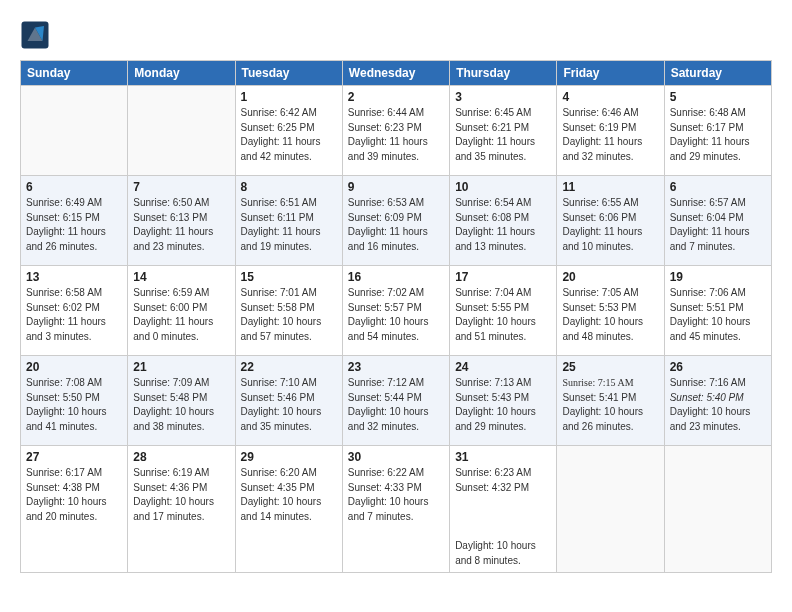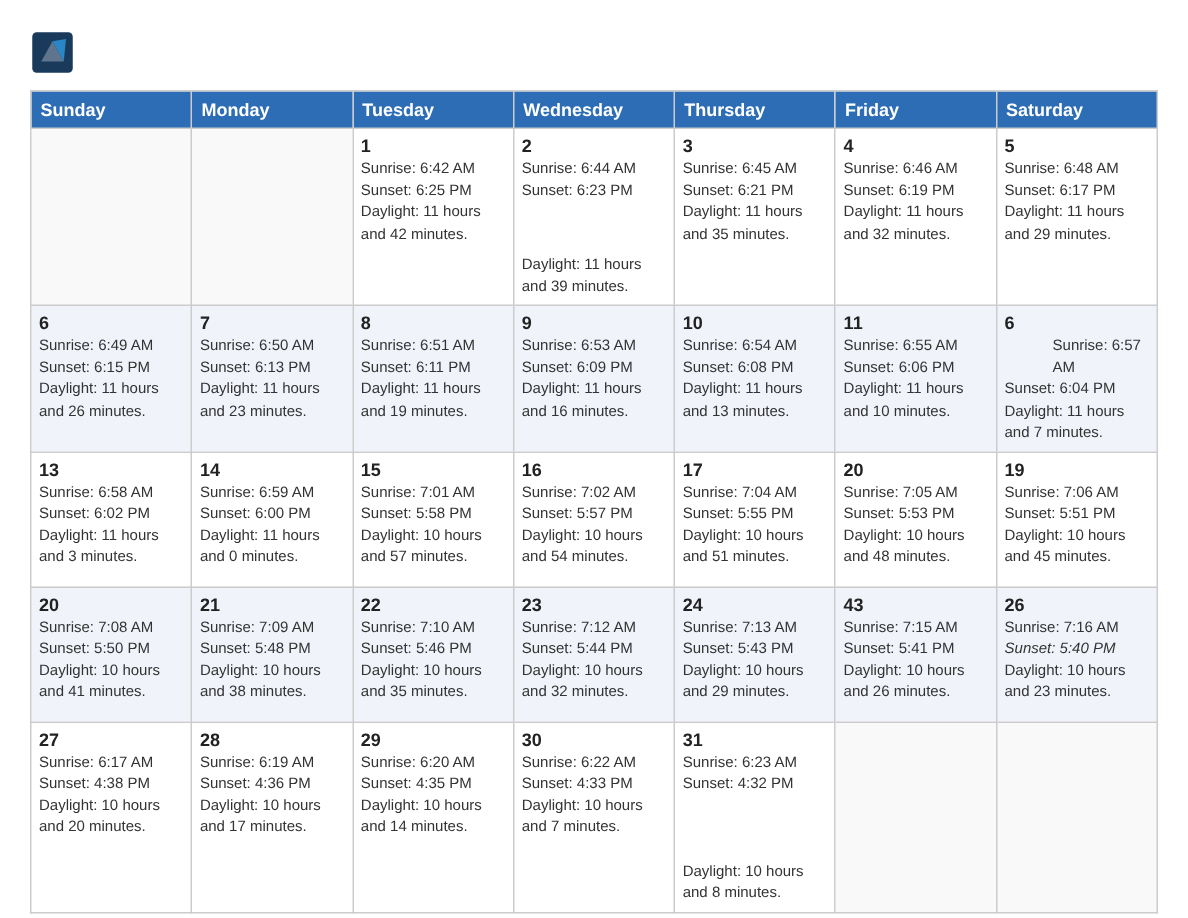--- a/index.html
+++ b/index.html
@@ -130,21 +130,21 @@
             <span style="display: block;">Sunrise: 6:42 AM</span>
             <span style="display: block;">Sunset: 6:25 PM</span>
             <span style="display: block;">Daylight: 11 hours and 42 minutes.</span>
           </div>
         </td>
         <td>
           <span class="day-num">2</span>
           <div class="day-info">
             <span style="display: block;">Sunrise: 6:44 AM</span>
             <span style="display: block;">Sunset: 6:23 PM</span>
-            <span style="display: block; margin-top: 35px;">Daylight: 11 hours and 39 minutes.</span>
+            <span style="display: block;">Daylight: 11 hours and 39 minutes.</span>
           </div>
         </td>
         <td>
           <span class="day-num">3</span>
           <div class="day-info">
             <span style="display: block;">Sunrise: 6:45 AM</span>
             <span style="display: block;">Sunset: 6:21 PM</span>
             <span style="display: block;">Daylight: 11 hours and 35 minutes.</span>
           </div>
         </td>
@@ -210,21 +210,21 @@
           <span class="day-num">11</span>
           <div class="day-info">
             <span style="display: block;">Sunrise: 6:55 AM</span>
             <span style="display: block;">Sunset: 6:06 PM</span>
             <span style="display: block;">Daylight: 11 hours and 10 minutes.</span>
           </div>
         </td>
         <td>
           <span class="day-num">6</span>
           <div class="day-info">
-            <span style="display: block; margin-left: 32px;">Sunrise: 6:57 AM</span>
+            <span style="display: block;">Sunrise: 6:57 AM</span>
             <span style="display: block;">Sunset: 6:04 PM</span>
             <span style="display: block;">Daylight: 11 hours and 7 minutes.</span>
           </div>
         </td>
       </tr>
       <tr>
         <td>
           <span class="day-num">13</span>
           <div class="day-info">
             <span style="display: block;">Sunrise: 6:58 AM</span>
@@ -316,23 +316,23 @@
         </td>
         <td>
           <span class="day-num">24</span>
           <div class="day-info">
             <span style="display: block;">Sunrise: 7:13 AM</span>
             <span style="display: block;">Sunset: 5:43 PM</span>
             <span style="display: block;">Daylight: 10 hours and 29 minutes.</span>
           </div>
         </td>
         <td>
-          <span class="day-num">43</span>
-          <div class="day-info">
-            <span style="display: block;">Sunrise: 7:15 AM</span>
+          <span class="day-num">25</span>
+          <div class="day-info">
+            <span style="display: block; font-family: Liberation Serif, serif;">Sunrise: 7:15 AM</span>
             <span style="display: block;">Sunset: 5:41 PM</span>
             <span style="display: block;">Daylight: 10 hours and 26 minutes.</span>
           </div>
         </td>
         <td>
           <span class="day-num">26</span>
           <div class="day-info">
             <span style="display: block;">Sunrise: 7:16 AM</span>
             <span style="display: block; font-style: italic;">Sunset: 5:40 PM</span>
             <span style="display: block;">Daylight: 10 hours and 23 minutes.</span>

